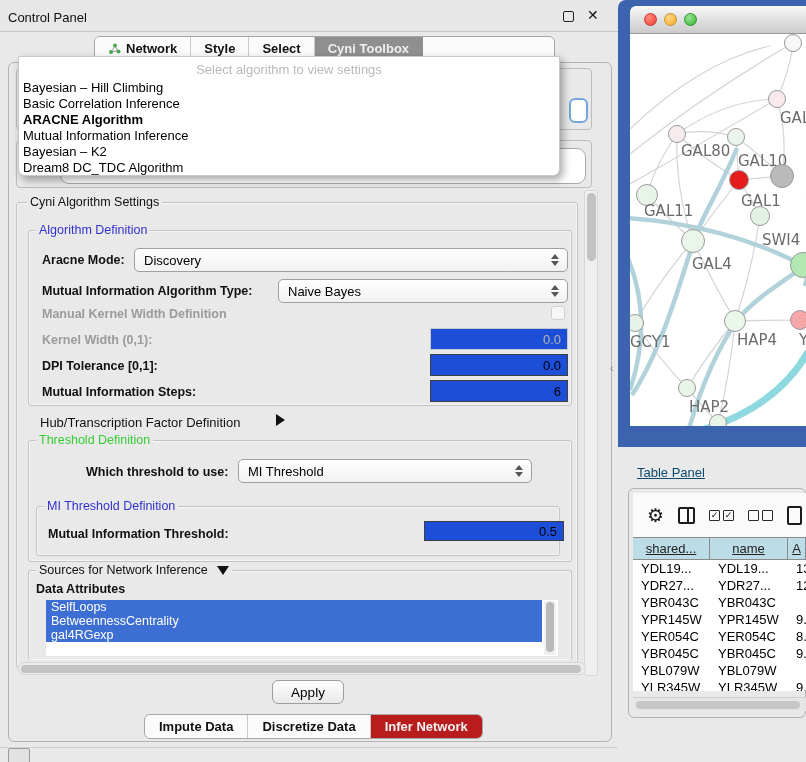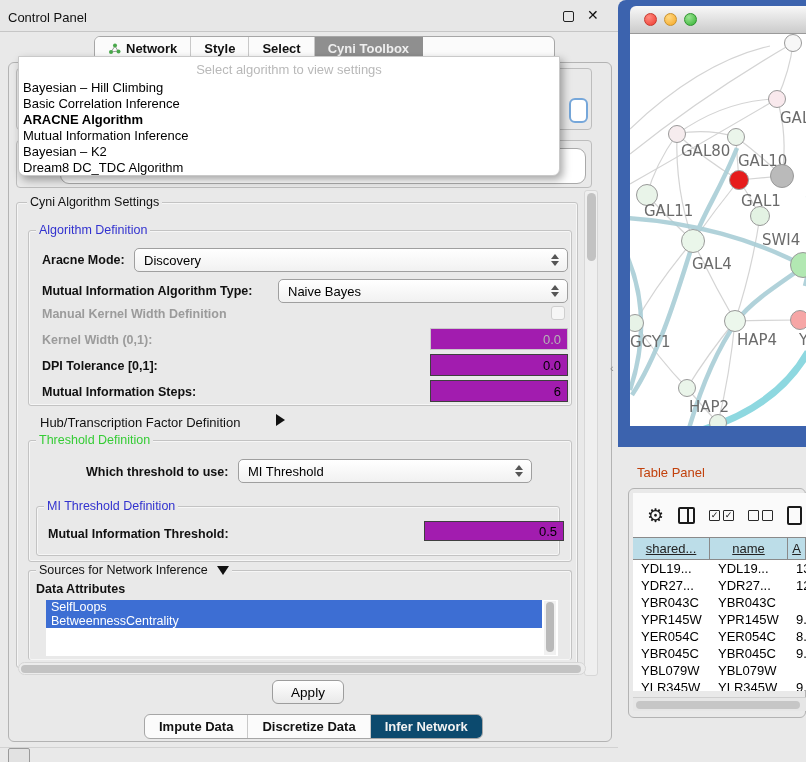--- a/index.html
+++ b/index.html
@@ -50,21 +50,21 @@
   .lbl.dis { color:#9b9b9b; }
   .lbl.reg { font-weight:normal; }
 
   .combo { position:absolute; background:linear-gradient(#ffffff,#f1f1f1); border:1px solid #9f9f9f; border-radius:5px;
     font-size:13px; color:#000; display:flex; align-items:center; padding-left:9px; }
   .combo .spin { position:absolute; right:6px; top:0; bottom:0; width:10px; display:flex; flex-direction:column; justify-content:center; gap:2px; }
   .combo .spin i { display:block; width:0; height:0; border-left:4px solid transparent; border-right:4px solid transparent; }
   .combo .spin i.up { border-bottom:5px solid #555; }
   .combo .spin i.dn { border-top:5px solid #555; }
 
-  .field { position:absolute; background:#a21caf; border:1.5px solid #3f3f3f; font-size:13px; color:#000;
+  .field { position:absolute; background:#1d4ed8; border:1.5px solid #3f3f3f; font-size:13px; color:#000;
     display:flex; align-items:center; justify-content:flex-end; padding-right:6px; }
   .field.dis { border:1px solid #c9c9c9; color:#b5b5b5; }
 
   #kernel-checkbox { left:551px; top:306px; width:14px; height:14px; border:1px solid #cfcfcf; border-radius:3px; background:#f6f6f6; }
 
   .tri-right { display:inline-block; width:0; height:0; border-top:6px solid transparent; border-bottom:6px solid transparent; border-left:9px solid #111; }
   .tri-down  { display:inline-block; width:0; height:0; border-left:6px solid transparent; border-right:6px solid transparent; border-top:9px solid #111; }
 
   
   #attr-list { left:46px; top:600px; width:512px; height:56px; background:#fff; overflow:hidden; }
@@ -74,41 +74,41 @@
 
   #hscroll { left:18px; top:662px; width:568px; height:13px; background:#ececec; border:1px solid #d6d6d6; border-radius:7px; }
   #hscroll-thumb { left:2px; top:1.5px; width:560px; height:8px; background:#c3c3c3; border-radius:5px; }
 
   #apply-btn { left:272px; top:680px; width:72px; height:24px; background:linear-gradient(#ffffff,#e9e9e9);
     border:1px solid #9d9d9d; border-radius:6px; font-size:13.5px; color:#000; display:flex; align-items:center; justify-content:center; }
 
   #bottom-tabbar { left:144px; top:714px; height:25px; display:flex; background:#fbfbfb; border:1px solid #a6a6a6; border-radius:6px; overflow:hidden; }
   .btab { display:flex; align-items:center; padding:0 14px; font-size:13px; font-weight:600; color:#111; border-right:1px solid #c9c9c9; white-space:nowrap; }
   .btab:last-child { border-right:none; }
-  .btab.selected { background:#0c4a6e; color:#f2f2f2; }
+  .btab.selected { background:#b91c1c; color:#f2f2f2; }
 
   #cp-bottom-line { left:0; top:747px; width:618px; height:1px; background:#d2d2d2; }
   #dock-icon { left:8px; top:748px; width:22px; height:16px; border:1.5px solid #9a9a9a; background:#e2e2e2; border-radius:2px; }
 
   #splitter-arrow { left:610px; top:362px; font-size:11px; color:#8a8a8a; }
 
   
   #net-frame { left:618px; top:0; width:188px; height:447px; background:#3c63ae; border-radius:8px 0 0 0; }
   #net-titlebar { left:630px; top:6px; width:176px; height:28px; background:linear-gradient(#f8f8f8,#cbcbcb);
     border-radius:6px 0 0 0; border-bottom:1px solid #9a9a9a; display:flex; align-items:center; padding-left:14px; gap:7px; }
   .tlight { width:13px; height:13px; border-radius:50%; }
   #tl-red { background:radial-gradient(circle at 35% 30%, #ff8a80, #ee3b30); border:1px solid #c63a30; }
   #tl-yellow { background:radial-gradient(circle at 35% 30%, #ffd983, #f5a623); border:1px solid #c9922d; }
   #tl-green { background:radial-gradient(circle at 35% 30%, #9be493, #34b233); border:1px solid #2f9330; }
   #net-canvas { left:630px; top:34px; width:176px; height:392px; background:#fff; overflow:hidden; }
   .node { position:absolute; border-radius:50%; border:1px solid #999; }
   .node-label { position:absolute; font-family:"DejaVu Sans",sans-serif; font-size:15px; color:#6b6b6b; white-space:nowrap; }
 
   
-  #tp-title { left:637px; top:465px; font-size:13px; color:#c2410c; }
+  #tp-title { left:637px; top:465px; font-size:13px; color:#0c4a6e;text-decoration:underline; }
   #table-box { left:628px; top:488px; width:178px; height:230px; border:1px solid #b3b3b3; border-radius:6px; background:#e9e9e9; overflow:hidden; }
   #tp-toolbar { left:633px; top:493px; width:173px; height:44px; background:#fafafa; display:flex; align-items:center; gap:14px; padding-left:14px; }
   #gear-icon { font-size:19px; color:#1a1a1a; line-height:1; }
   #cols-icon { width:17px; height:17px; border:2px solid #1a1a1a; border-radius:2px; position:relative; }
   #cols-icon::after { content:""; position:absolute; left:50%; top:0; bottom:0; width:2px; background:#1a1a1a; }
   .cb-pair { display:flex; gap:3px; }
   .cb { width:11px; height:11px; border:1.6px solid #2a2a2a; border-radius:1px; font-size:9px; line-height:9px; color:#111; text-align:center; }
   #file-icon { width:15px; height:19px; border:2px solid #1a1a1a; border-radius:2px; }
   #tp-table { left:633px; top:537px; width:173px; height:154px; background:#fff; overflow:hidden; }
   #tp-header { display:flex; height:23px; border-top:1px solid #8a8a8a; border-bottom:1px solid #8a8a8a; background:#bcdde8; }
@@ -220,20 +220,21 @@
 <div class="abs groupbox" style="left:28px; top:570px; width:544px; height:90px; border-bottom:none;"></div>
 <div class="gb-title" style="left:36px; top:563px; color:#111;">
   <span>Sources for Network Inference</span>
   <span class="tri-down" style="margin-left:6px; vertical-align:-1px;"></span>
 </div>
 <div class="lbl" style="left:36px; top:582px;">Data Attributes</div>
 <div class="abs" id="attr-list">
   <div id="attr-items">
       <div class="attr-item">SelfLoops</div>
       <div class="attr-item">BetweennessCentrality</div>
+      <div class="attr-item">gal4RGexp</div>
     </div>
   <div class="abs" id="attr-scrollbar">
     <div class="abs" id="attr-thumb"></div>
   </div>
 </div>
 
 <div class="abs" id="hscroll">
   <div class="abs" id="hscroll-thumb"></div>
 </div>
 

